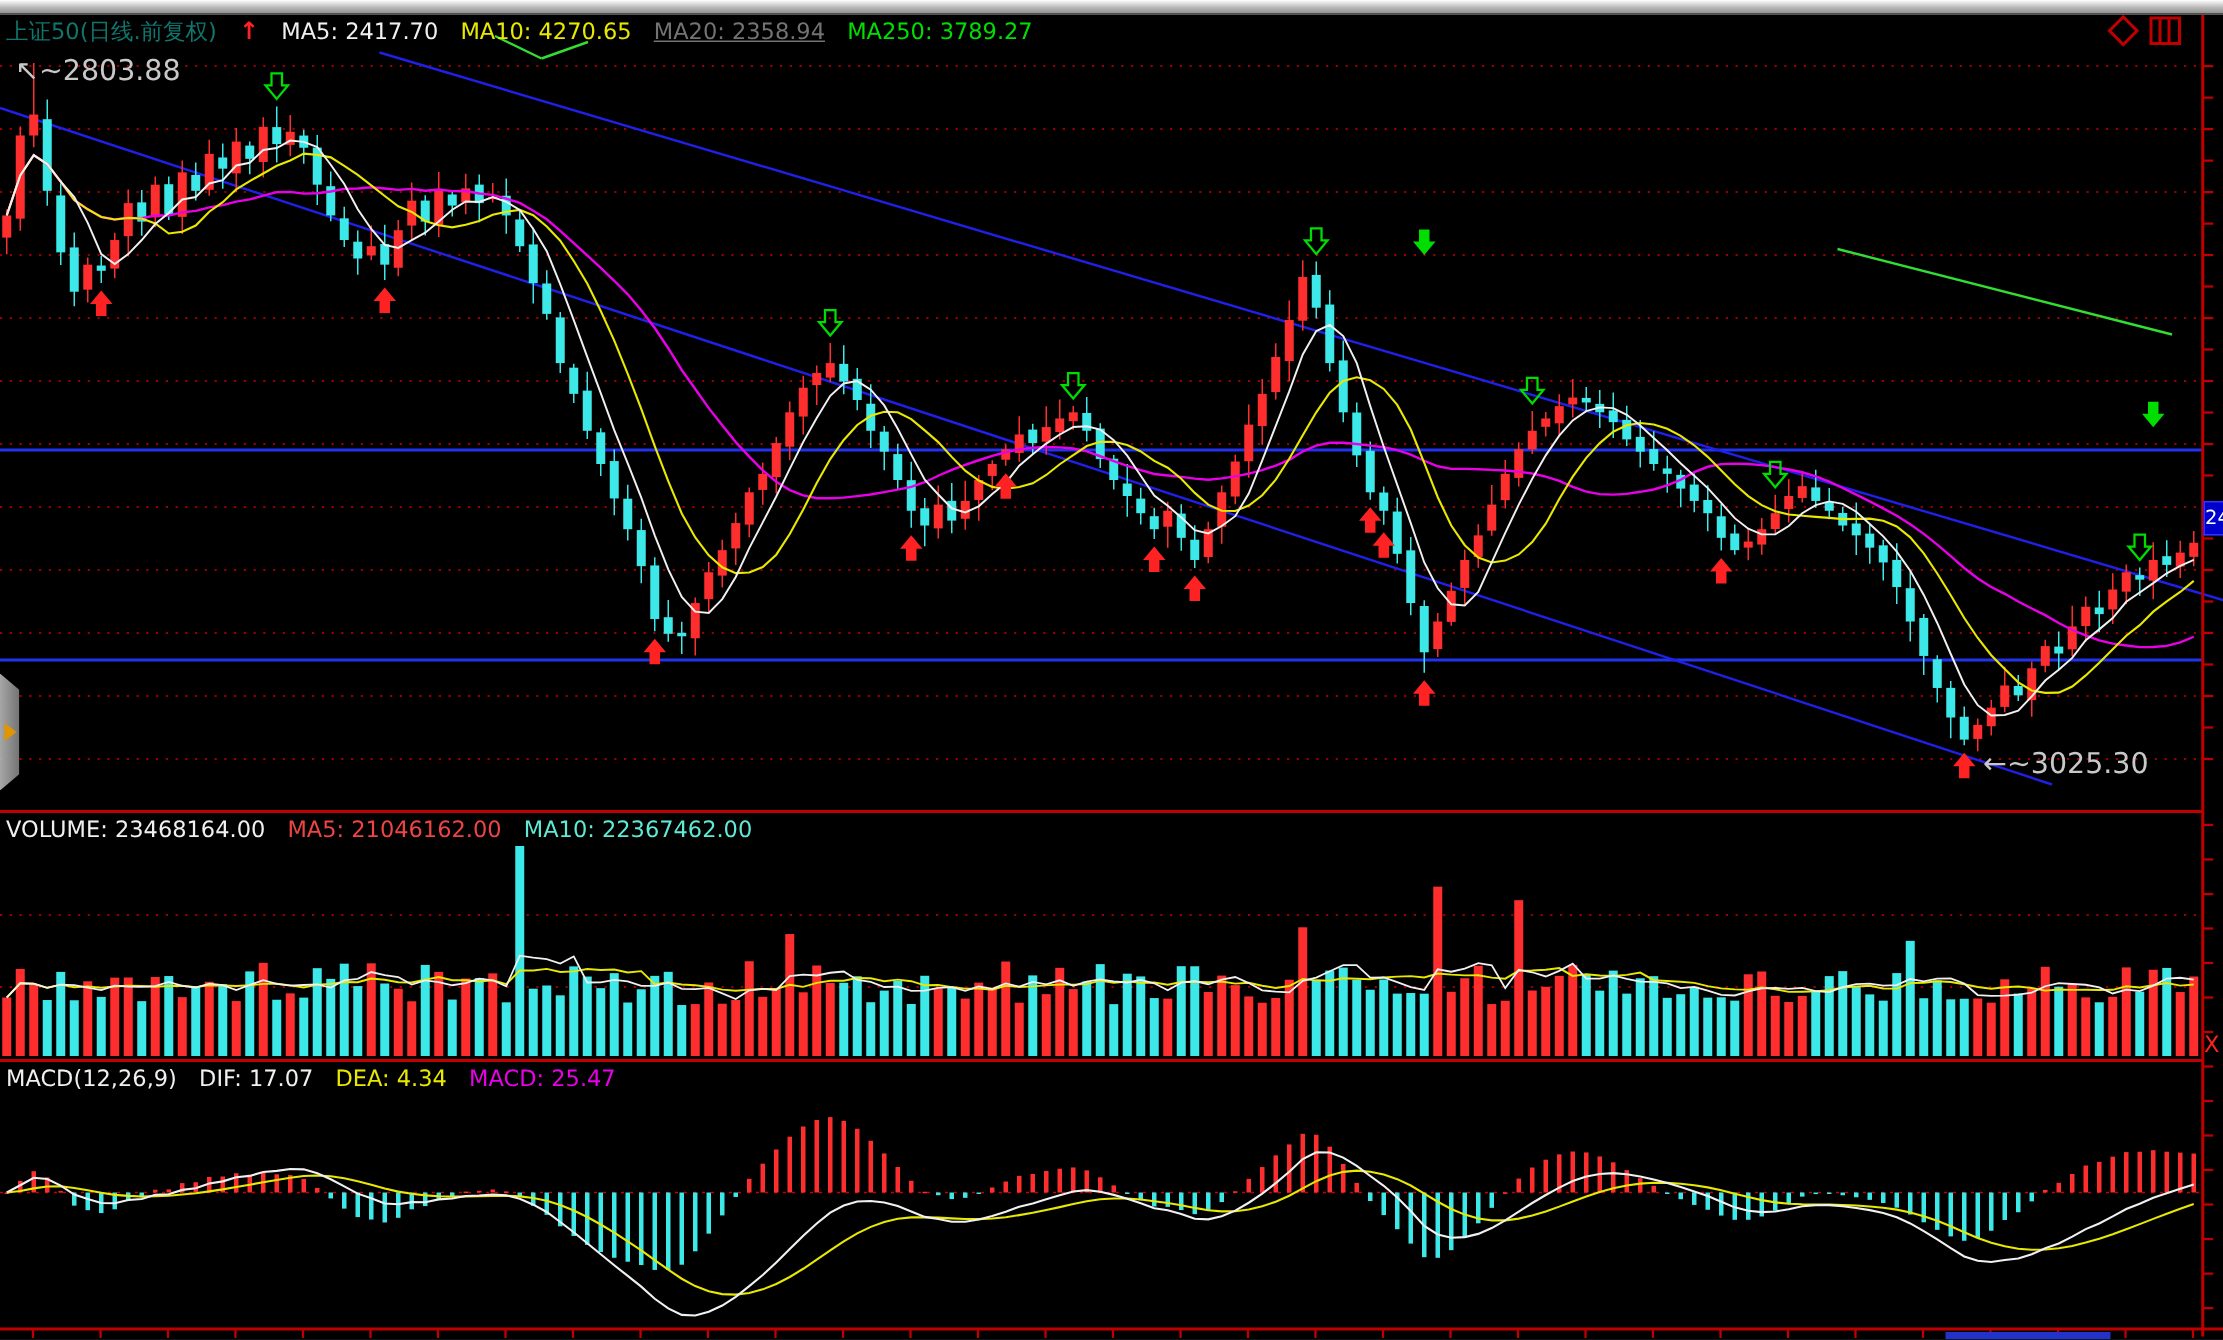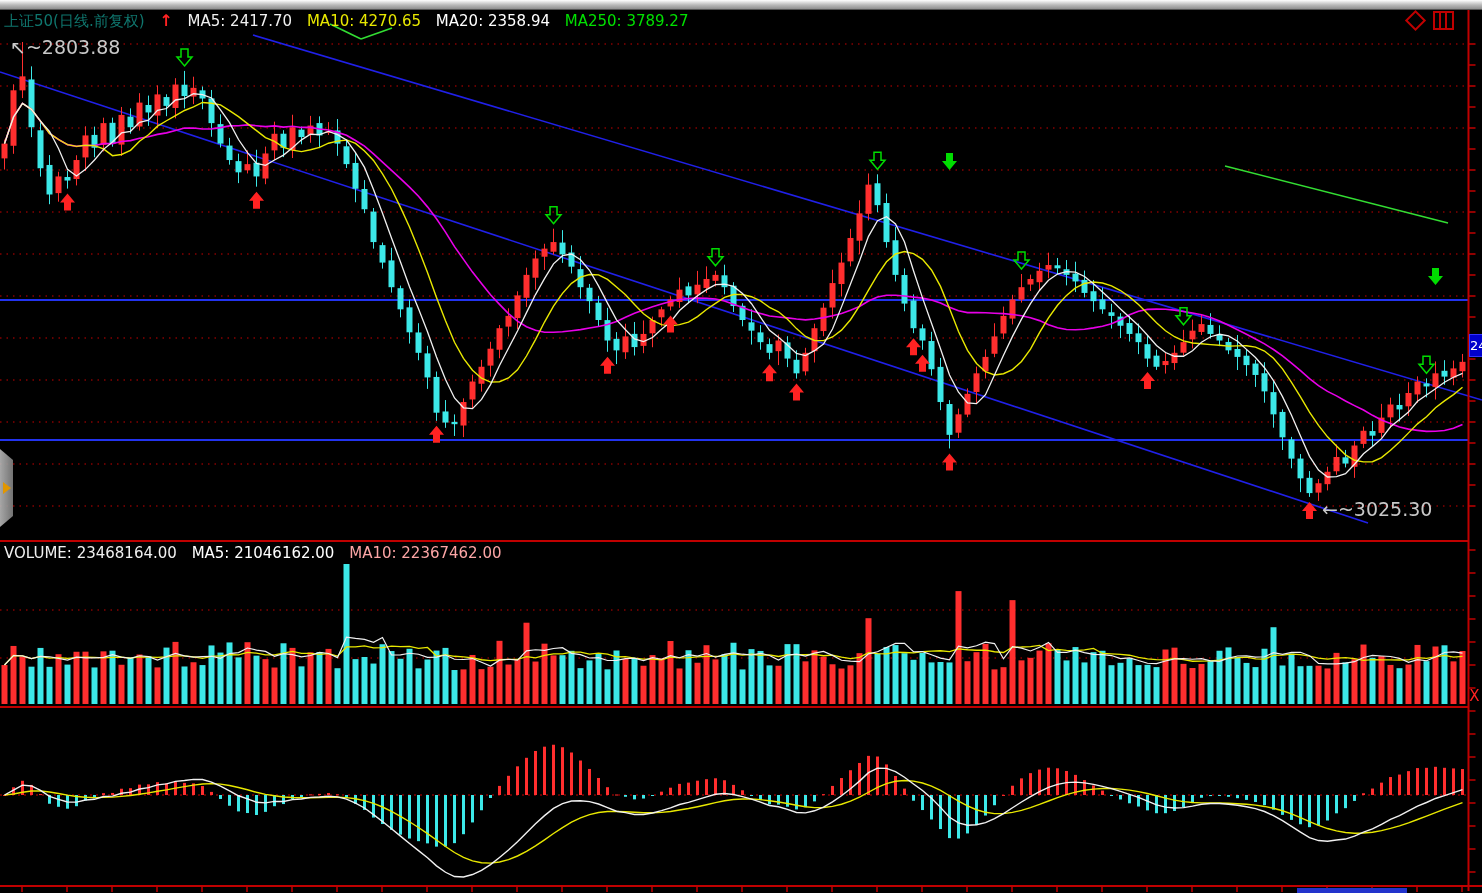--- a/index.html
+++ b/index.html
@@ -840,41 +840,47 @@
         <line x1="1417" y1="886" x2="1417" y2="892" stroke="#c00000" stroke-width="1.5"></line>
         <line x1="1462" y1="886" x2="1462" y2="892" stroke="#c00000" stroke-width="1.5"></line>
       </g>
     </svg>
 
   <div class="hdr">
     <span style="color: #0f766e;">上证50(日线.前复权)</span>
     <span class="trend-arrow" style="color: rgb(255, 34, 34);">↑</span>
     <span style="color: rgb(240, 240, 240); margin-top: 21px;">MA5: 2417.70</span>
     <span style="color: rgb(232, 232, 0);">MA10: 4270.65</span>
-    <span style="color: #ffffff;">MA20: 2358.94</span>
+    <span style="color: #737373; text-decoration: underline;">MA20: 2358.94</span>
     <span style="color: rgb(0, 224, 0);">MA250: 3789.27</span>
   </div>
 
   <div class="diamond-icon"></div>
   <div class="window-icon">
       <i class="b1"></i>
       <i class="b2"></i>
     </div>
 
   <div class="price-note" style="left:10px;top:36px;">↖~2803.88</div>
   <div class="price-note" style="left:1322px;top:498px;">←~3025.30</div>
   <div class="last-price">2414</div>
   <div class="price-tag">24</div>
 
   <div class="handle">
     <span class="tri"></span>
   </div>
 
   <div class="vol-hdr">
     <span style="color: rgb(240, 240, 240);">VOLUME: 23468164.00</span>
-    <span style="color: #ffffff;">MA5: 21046162.00</span>
-    <span style="color: #fca5a5;">MA10: 22367462.00</span>
+    <span style="color: #ef4444;">MA5: 21046162.00</span>
+    <span style="color: #5eead4;">MA10: 22367462.00</span>
   </div>
   <div class="x-btn">X</div>
 
+  <div class="macd-hdr">
+    <span style="color: rgb(240, 240, 240);">MACD(12,26,9)</span>
+    <span style="color: rgb(240, 240, 240);">DIF: 17.07</span>
+    <span style="color: rgb(232, 232, 0);">DEA: 4.34</span>
+    <span style="color: rgb(232, 0, 232);">MACD: 25.47</span>
+  </div>
 
   <div class="scroll-thumb"></div>
 </div>
 
 </body></html>

